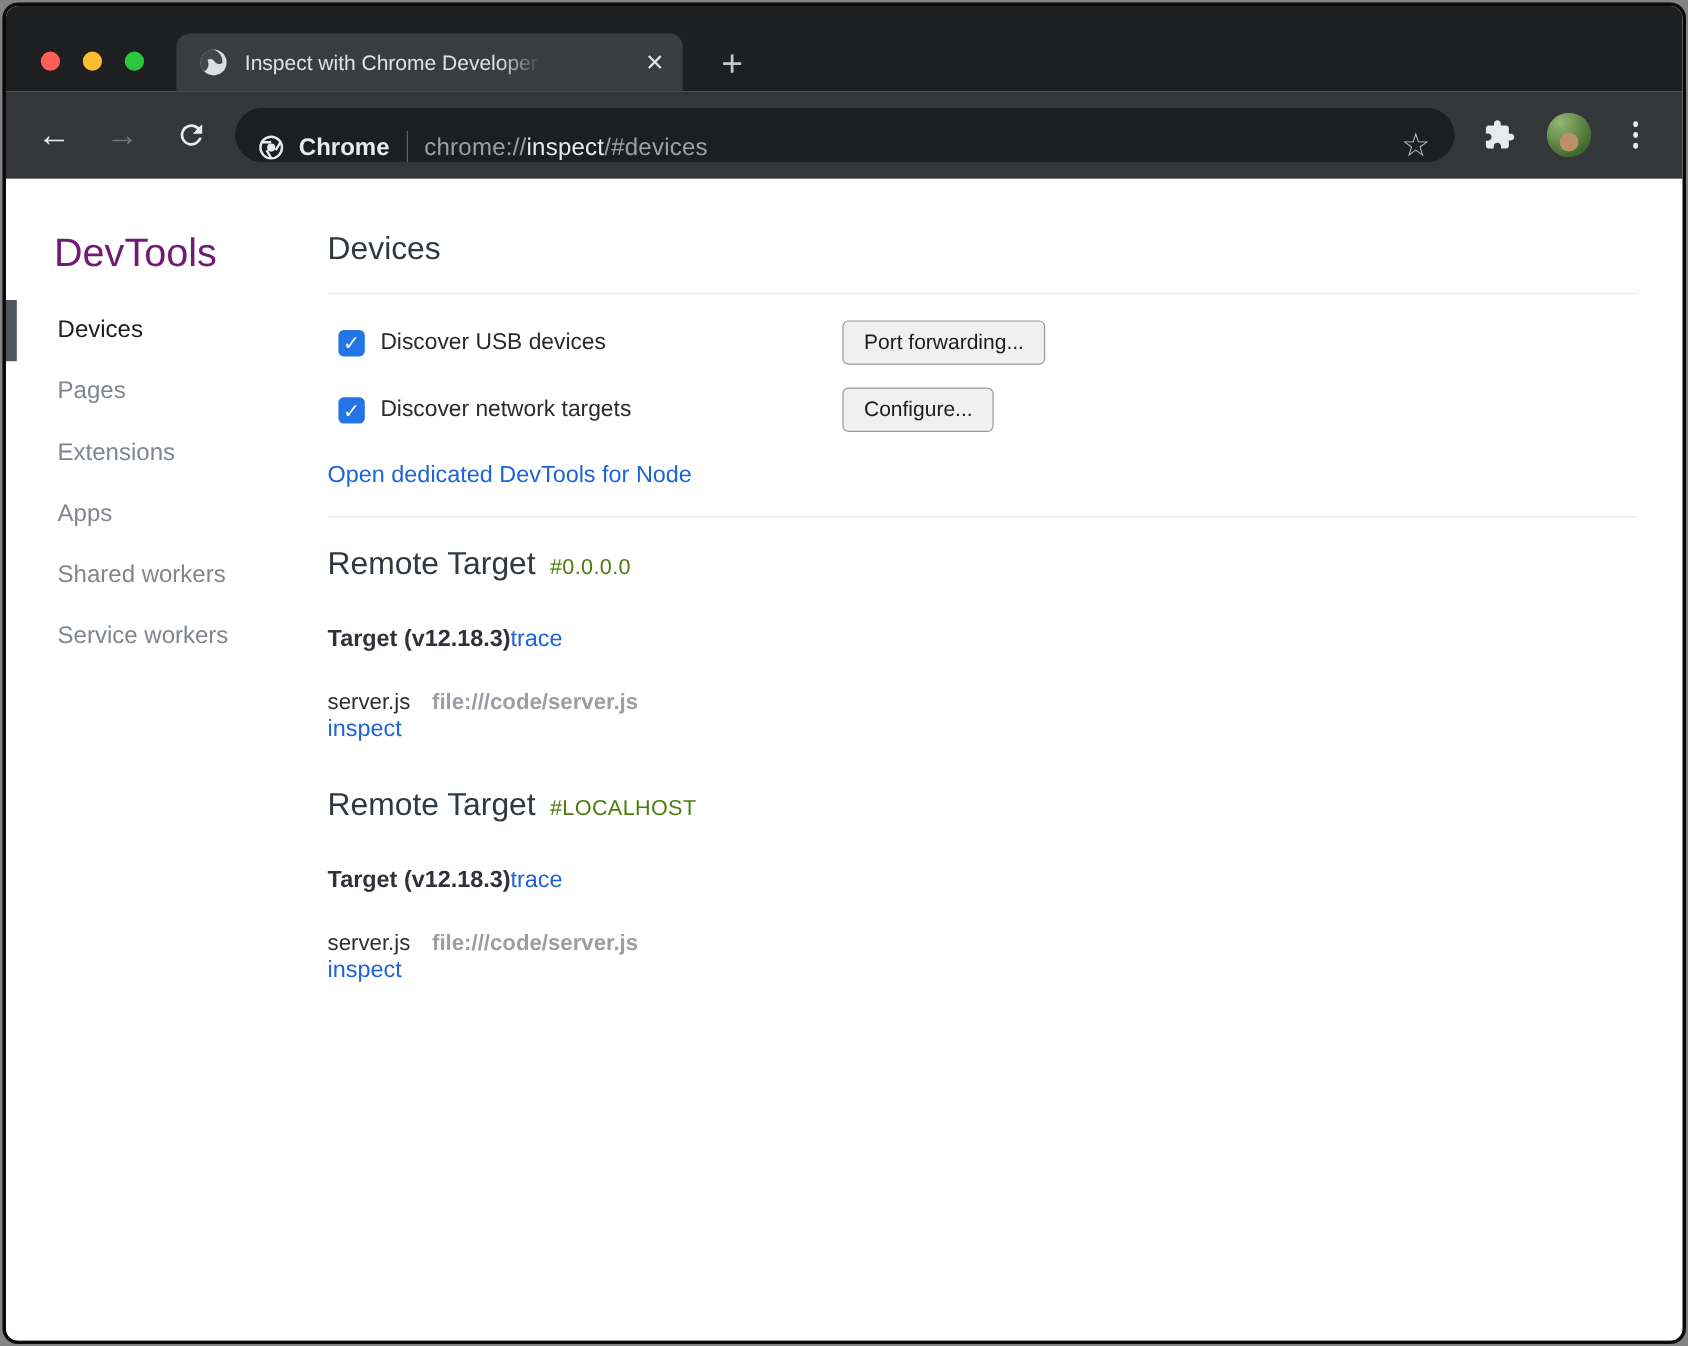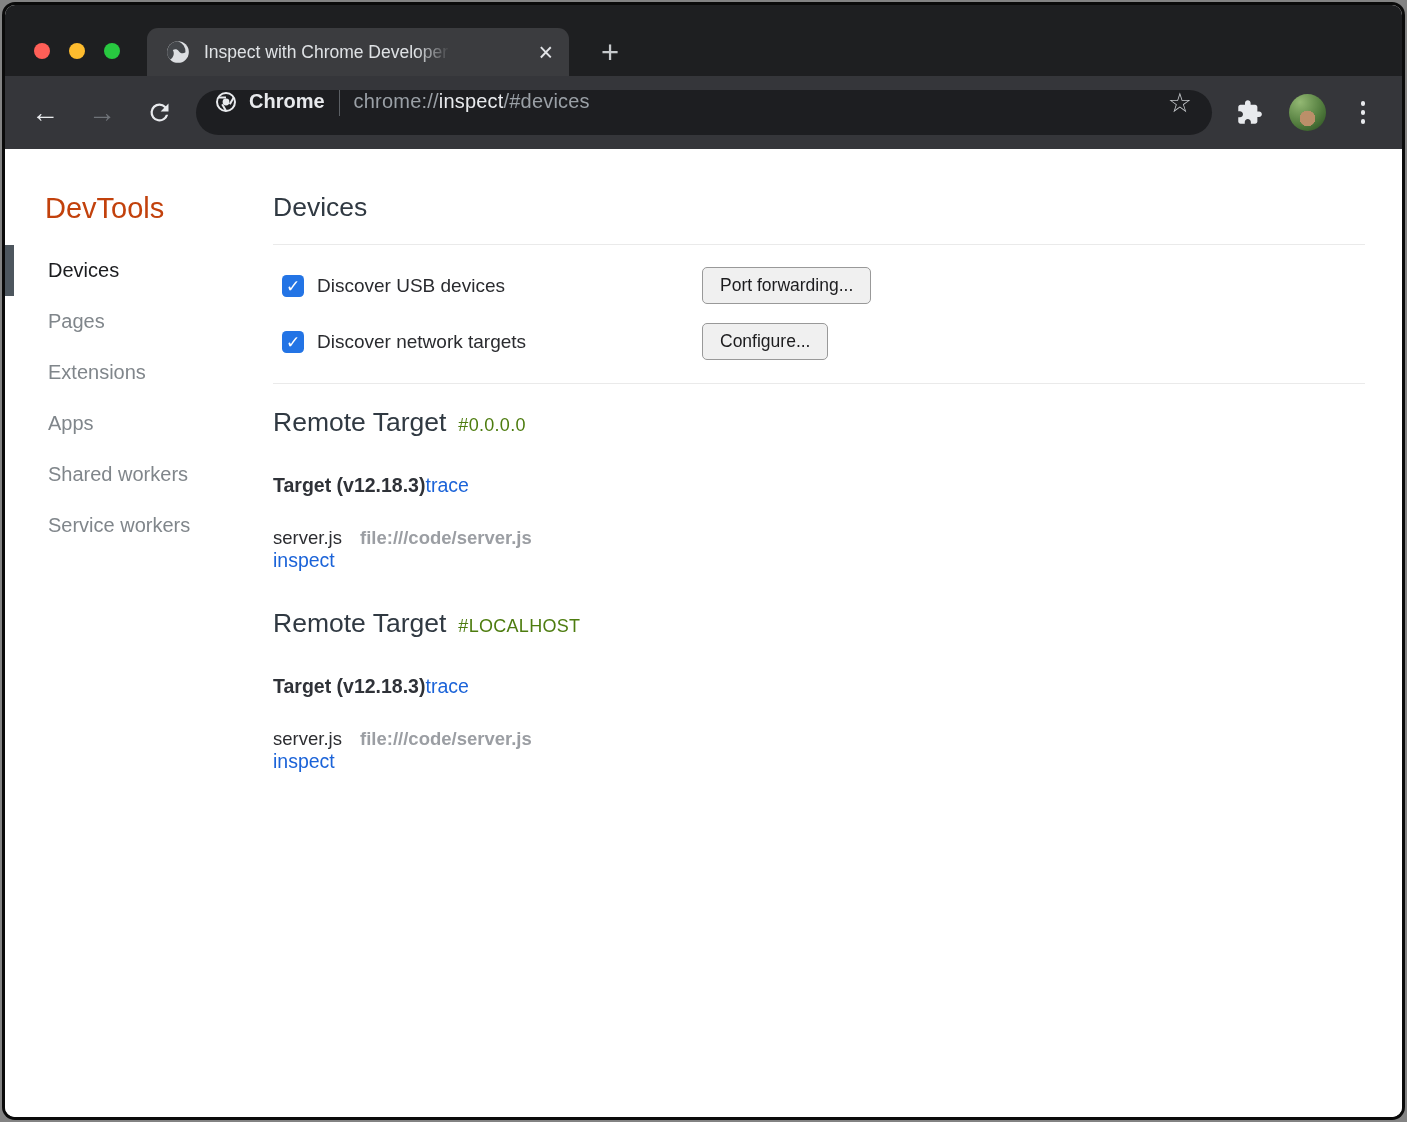--- a/index.html
+++ b/index.html
@@ -30,42 +30,42 @@
          align-items: center; justify-content: center; font-size: 31px; color: #c6c9cc; cursor: pointer; }
 
   
   .toolbar { height: 73px; background: #35363a; display: flex; align-items: center; padding: 0 20px; flex: none; }
   .nav-icon { width: 40px; height: 40px; display: flex; align-items: center; justify-content: center;
               font-size: 28px; color: #e8eaed; margin-right: 17px; cursor: pointer; flex: none; }
   .nav-icon.disabled { color: #6f7378; }
   .nav-icon svg { width: 27px; height: 27px; }
 
   .omnibox { flex: none; width: 1016px; height: 45px; background: #1d1e21; border-radius: 23px;
-             display: flex; align-items: flex-start; padding: 0 20px 0 18px; cursor: text; }
+             display: flex; align-items: flex-end; padding: 0 20px 0 18px; cursor: text; }
   .chrome-glyph { width: 24px; height: 24px; margin-right: 11px; flex: none; }
   .site-label { color: #e8eaed; font-size: 20px; font-weight: 600; margin-right: 14px; }
   .omni-sep { width: 1px; height: 26px; background: #5b5f64; margin-right: 14px; flex: none; }
   .url { font-size: 20px; color: #9aa0a6; letter-spacing: 0.2px; white-space: nowrap; }
   .url .bright { color: #e8eaed; font-weight: 500; }
   .star { margin-left: auto; font-size: 27px; color: #c4c7ca; line-height: 1; cursor: pointer; }
 
   .ext-icon { margin-left: 24px; width: 27px; height: 27px; flex: none; cursor: pointer; }
   .avatar { margin-left: 26px; width: 37px; height: 37px; border-radius: 50%; flex: none; cursor: pointer;
             background:
               radial-gradient(circle at 50% 66%, #bb8f69 0 25%, rgba(0,0,0,0) 26%),
               radial-gradient(circle at 30% 22%, #93b873, #557f40 55%, #2c5122 95%); }
   .menu-dots { margin-left: 27px; display: flex; flex-direction: column; gap: 4.5px; align-items: center;
                width: 20px; cursor: pointer; }
   .menu-dots i { width: 4.5px; height: 4.5px; border-radius: 50%; background: #e8eaed; display: block; }
 
   
   .content { flex: 1; background: #fff; display: flex; overflow: hidden; }
 
   .sidebar { width: 268px; flex: none; }
-  .sidebar h1 { margin: 43px 0 0 40px; font-size: 29px; font-weight: 400; color: #c2410c; }
+  .sidebar h1 { margin: 43px 0 0 40px; font-size: 33px; font-weight: 400; color: #701a75; }
   .side-nav { margin-top: 20px; }
   .nav-item { position: relative; height: 51px; line-height: 51px; padding-left: 43px; font-size: 20px;
               color: #80868b; cursor: pointer; }
   .nav-item.active { color: #1b1c1f; }
   .nav-item.active::before { content: ""; position: absolute; left: 0; top: 0; width: 9px; height: 51px; background: #4d565e; }
 
   .main { flex: 1; padding-right: 37px; }
   .page-title { margin-top: 43px; font-size: 26.5px; font-weight: 400; color: #303942; }
   .divider { border: 0; border-top: 1px solid #eaeaea; margin: 0; }
   .divider.d1 { margin-top: 21px; }
@@ -185,20 +185,21 @@
           </div>
 
           <div class="opt-row r2">
             <span class="checkbox">
                 <span class="tick">✓</span>
               </span>
             <span class="opt-label">Discover network targets</span>
             <button class="opt-btn">Configure...</button>
           </div>
 
+          <a class="link node-link">Open dedicated DevTools for Node</a>
           <hr class="divider d2">
 
           <section class="rt-section s1">
             <div class="rt-head">
               <span class="rt-title">Remote Target</span>
               <span class="rt-sub">#0.0.0.0</span>
             </div>
             <div class="target-line">
               <span class="target-name">Target (v12.18.3)</span>
               <a class="link trace-link">trace</a>

